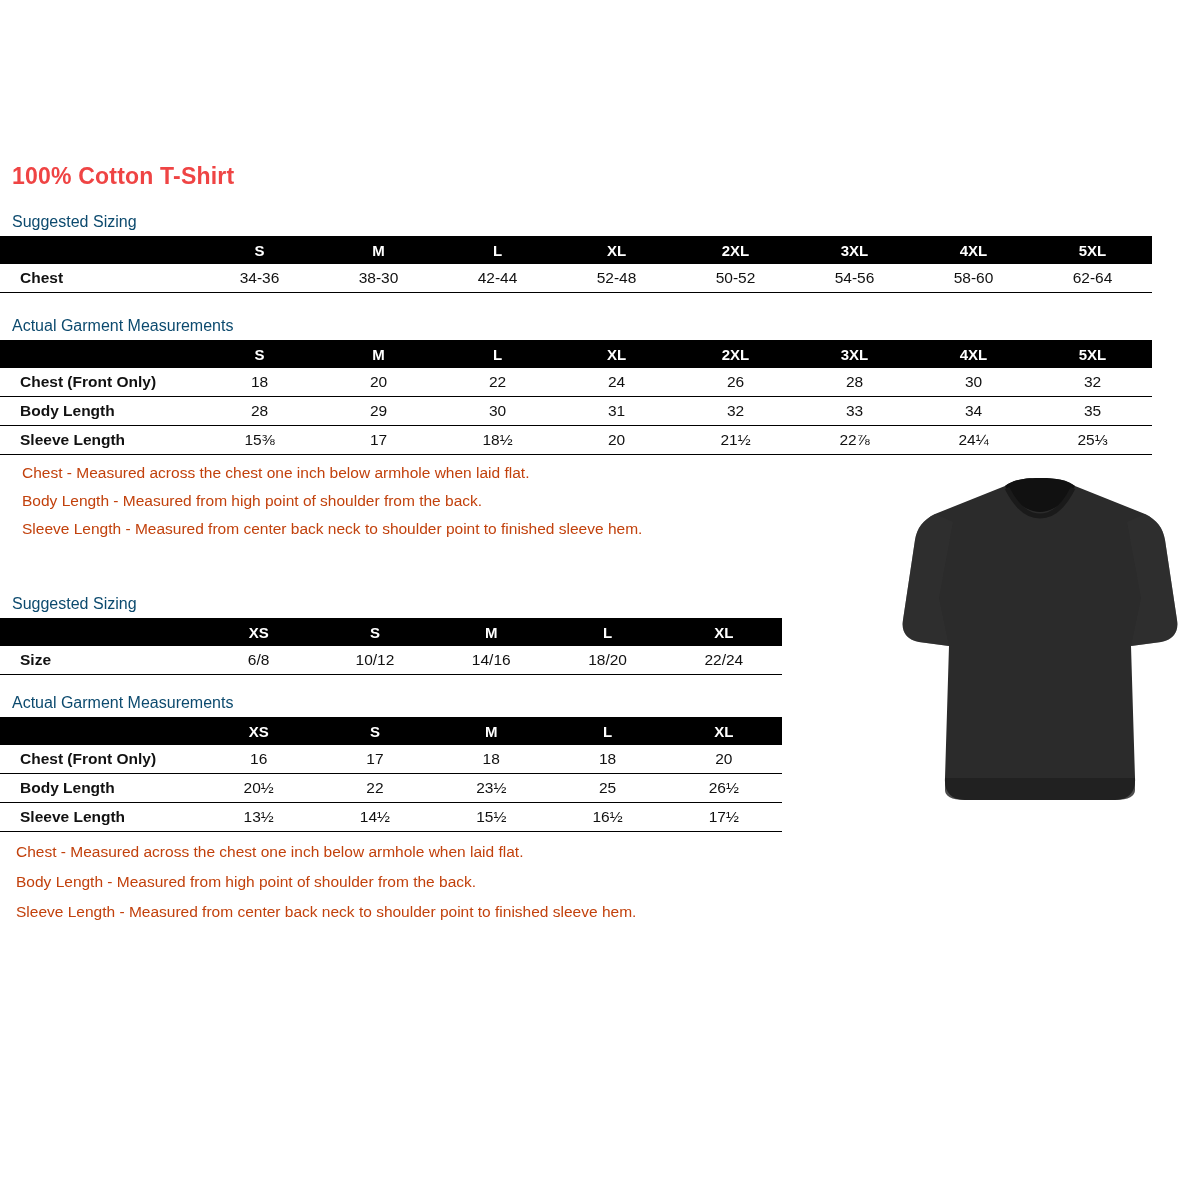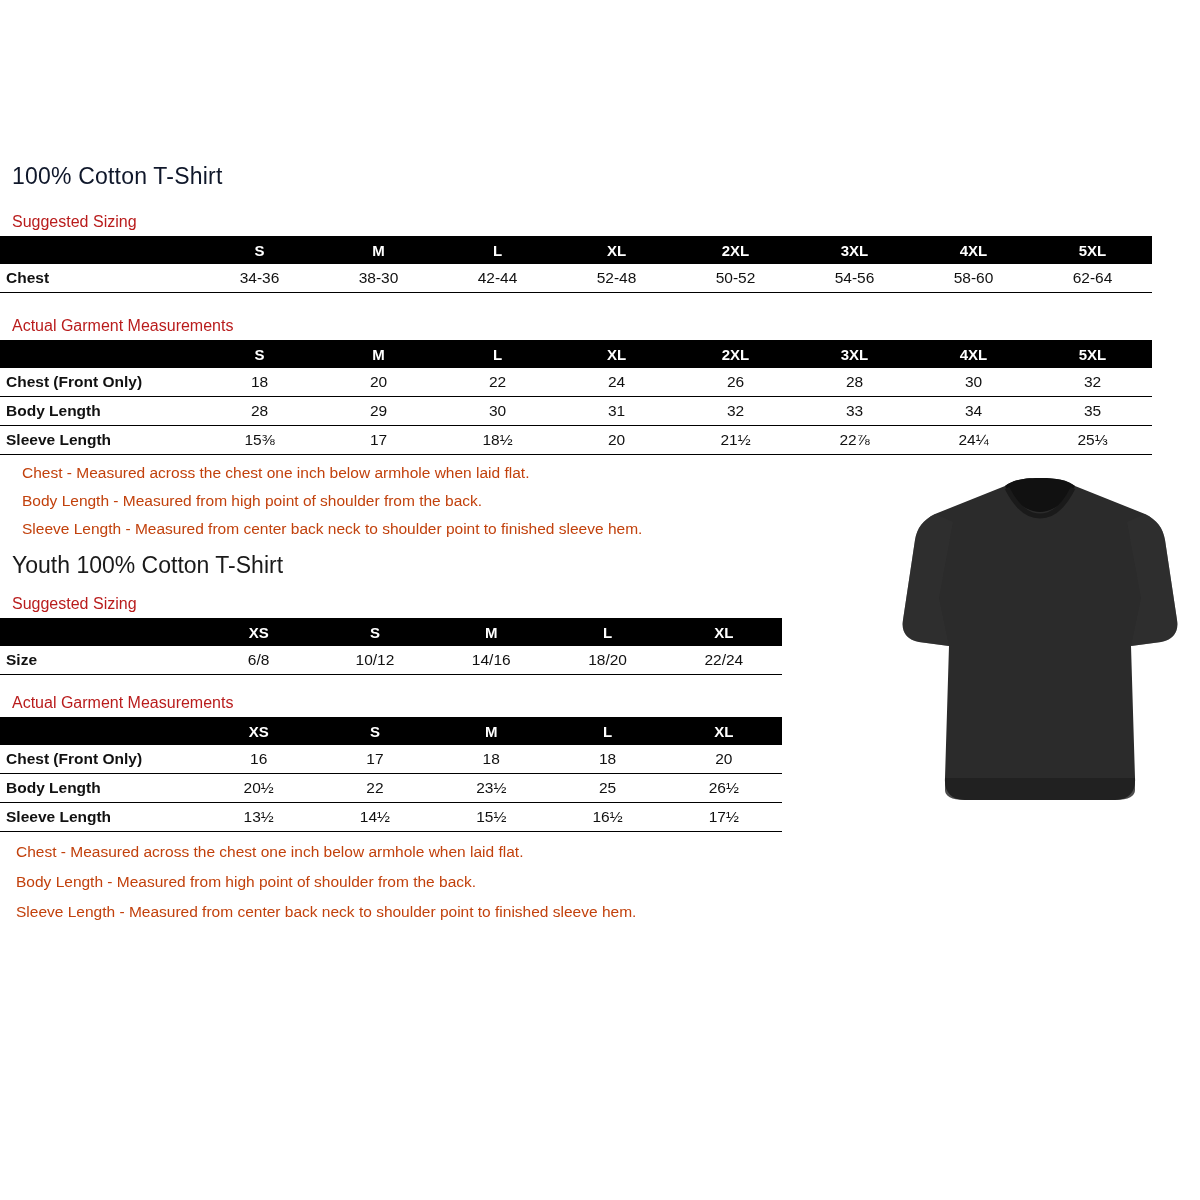--- a/index.html
+++ b/index.html
@@ -22,23 +22,23 @@
     width: 1200px;
     height: 1200px;
   }
 
   
   .adult-title {
     position: absolute;
     left: 12px;
     top: 163px;
     font-size: 23px;
-    font-weight: normal;
+    font-weight: bold;
     letter-spacing: 0.2px;
-    color: #0f172a;
+    color: #ef4444;
     white-space: nowrap;
   }
   .sizing-banner {
     position: absolute;
     left: 340px;
     top: 160px;
     width: 565px;
     height: 44px;
     background: #000000;
   }
@@ -48,21 +48,21 @@
     color: #ffffff;
     font-size: 24px;
     font-weight: bold;
     letter-spacing: 3px;
     line-height: 44px;
   }
 
   .subhead {
     position: absolute;
     font-size: 16px;
-    color: #b91c1c;
+    color: #0c4a6e;
     white-space: nowrap;
   }
 
   
   table.sz {
     position: absolute;
     border-collapse: collapse;
     table-layout: fixed;
   }
   table.sz td, table.sz th {
@@ -80,21 +80,21 @@
     text-align: center;
     height: 28px;
     font-size: 15px;
   }
   table.sz thead th.lead {
     text-align: left;
     padding-left: 6px;
   }
   table.sz tbody td.rowlabel {
     text-align: left;
-    padding-left: 6px;
+    padding-left: 20px;
     font-weight: bold;
     color: #111;
   }
   table.sz tbody td.val {
     text-align: center;
     color: #111;
   }
   .rule-bot td {
     border-bottom: 1.6px solid #000;
   }
@@ -237,21 +237,20 @@
         <td class="val">24¼</td>
         <td class="val">25⅓</td>
       </tr>
     </tbody>
   </table>
 
   <div class="note" style="left:22px; top:464px;">Chest - Measured across the chest one inch below armhole when laid flat.</div>
   <div class="note" style="left:22px; top:492px;">Body Length - Measured from high point of shoulder from the back.</div>
   <div class="note" style="left:22px; top:520px;">Sleeve Length - Measured from center back neck to shoulder point to finished sleeve hem.</div>
 
-  <div class="youth-title">Youth 100% Cotton T-Shirt</div>
 
   <div class="subhead" style="left:12px; top:595px;">Suggested Sizing</div>
 
   <table class="sz" id="youth-suggested" style="left:0px; top:618px; width:782px;">
     <colgroup>
       <col style="width:200px">
       <col style="width:116px">
         <col style="width:116px">
         <col style="width:116px">
         <col style="width:116px">

